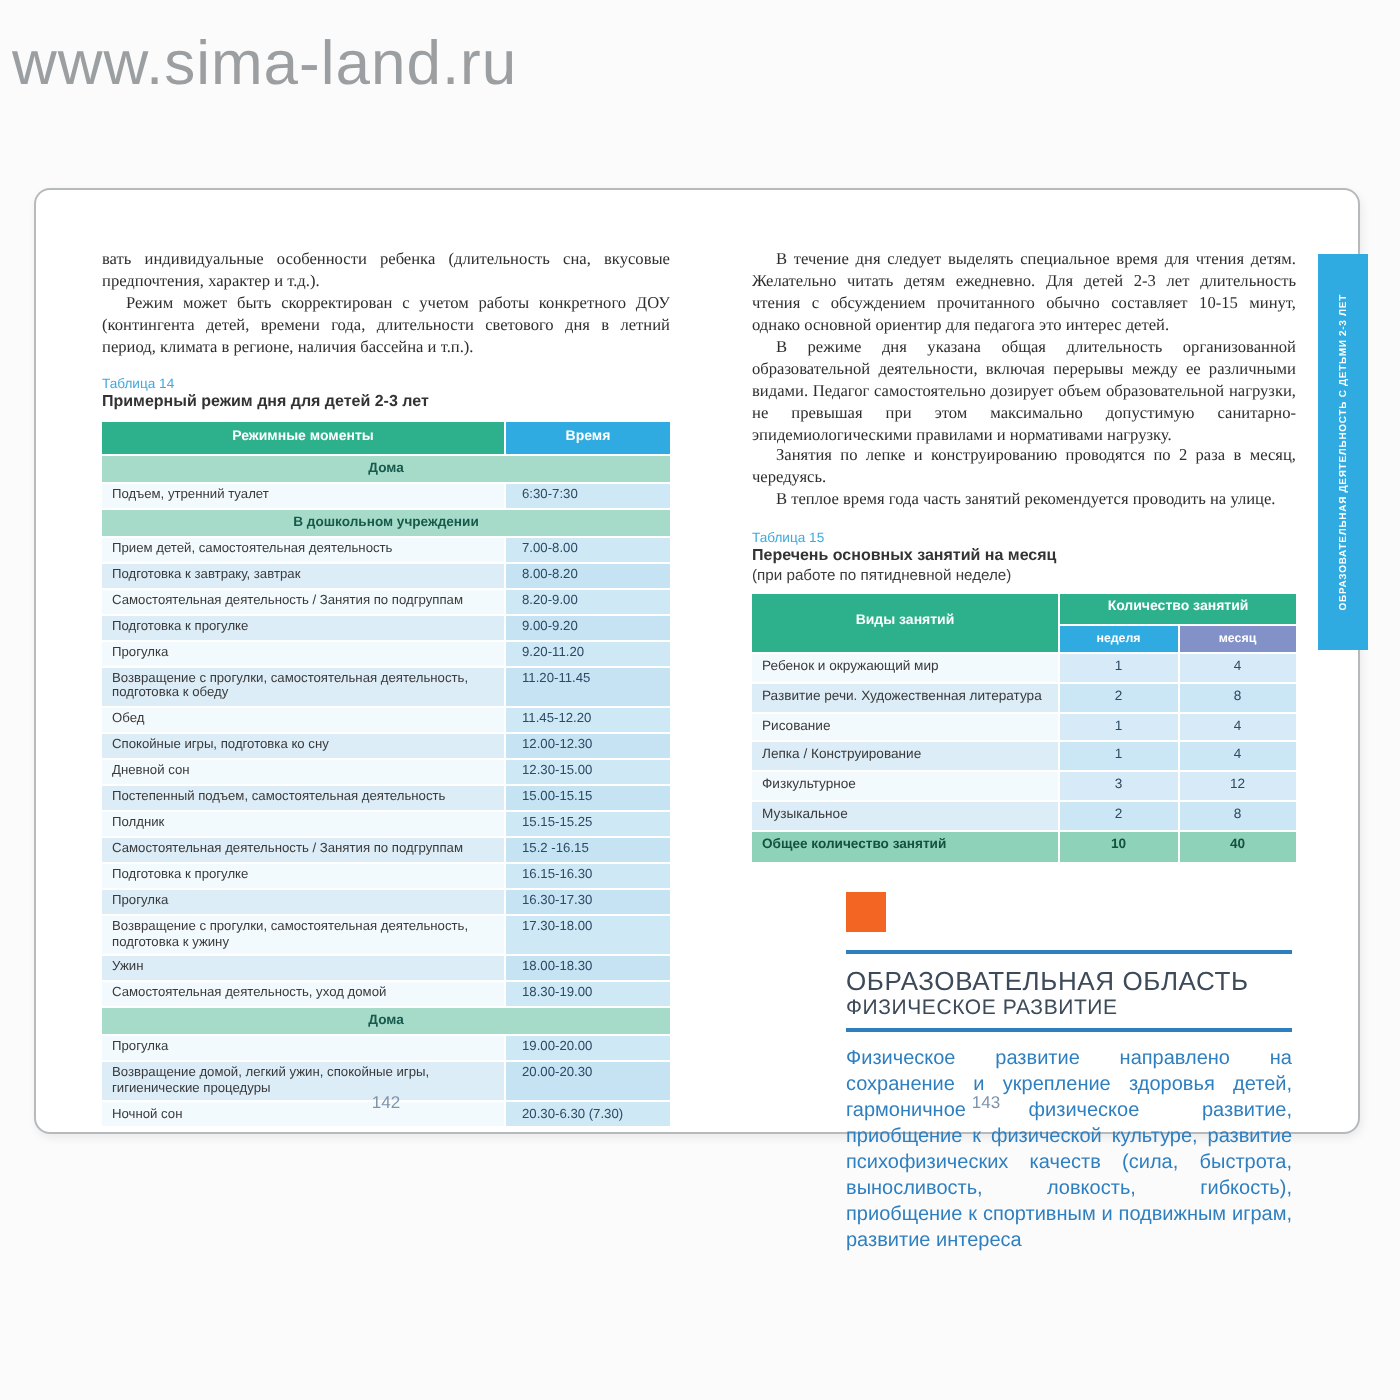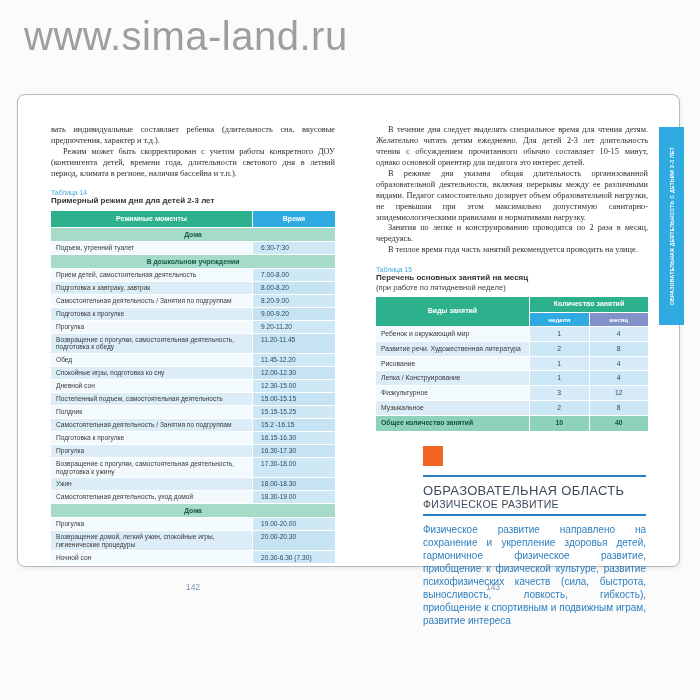--- a/index.html
+++ b/index.html
@@ -4,22 +4,22 @@
 <style>
   * { box-sizing: border-box; margin: 0; padding: 0; }
   html,body { width:700px; height:700px; }
   body {
     background:#fbfbfb;
     font-family:"Liberation Sans", sans-serif;
     position:relative;
     overflow:hidden;
   }
   .watermark {
-    position:absolute; left:24px; top:14px;
-    font-size:40px; color:#9c9fa1; letter-spacing:0.5px;
+    position:absolute; left:6px; top:14px;
+    font-size:31px; color:#9c9fa1; letter-spacing:0.5px;
   }
   .book {
     position:absolute; left:17px; top:94px; width:663px; height:473px;
     background:#ffffff; border:1px solid #b6babd; border-radius:8px;
     box-shadow:1px 2px 5px rgba(0,0,0,0.07);
   }
   .page-left  { position:absolute; left:33px;  top:30px; width:284px; }
   .page-right { position:absolute; left:358px; top:30px; width:272px; }
   .body-text {
     font-family:"Liberation Serif", serif;
@@ -69,21 +69,21 @@
   
   .area-block { margin-top:15px; margin-left:47px; width:223px; }
   .orange-square { width:20px; height:20px; background:#f26522; }
   .rule { height:2px; background:#2e7fc0; margin-top:9px; }
   .rule2 { height:2px; background:#2e7fc0; margin-top:4px; }
   .eyebrow { margin-top:6px; font-size:13px; color:#3d4a59; letter-spacing:0.3px; }
   .area-title { font-size:10.5px; font-weight:normal; color:#3d4a59; letter-spacing:0.3px; }
   .blue-par { margin-top:7px; font-size:10px; line-height:1.3; color:#2e7fc0; text-align:justify; }
 
   
-  .pn { position:absolute; top:451px; font-size:8.5px; color:#7d93ab; text-align:center;margin-top:36px; }
+  .pn { position:absolute; top:451px; font-size:8.5px; color:#7d93ab; text-align:center; }
   .pn-left  { left:33px;  width:284px; }
   .pn-right { left:339px; width:272px; }
 
   
   .side-tab {
     position:absolute; left:641px; top:32px; width:25px; height:198px;
     background:#2fabe1; display:flex; align-items:center; justify-content:center;
   }
   .side-tab span {
     writing-mode:vertical-rl; transform:rotate(180deg);
@@ -91,21 +91,21 @@
   }
 </style>
 </head>
 <body>
 
 <div class="watermark">www.sima-land.ru</div>
 
 <div class="book">
 
   <div class="page-left">
-    <div class="body-text">вать индивидуальные составляет ребенка (длительность сна, вкусовые предпочтения, характер и т.д.).</div>
+    <div class="body-text">вать индивидуальные особенности ребенка (длительность сна, вкусовые предпочтения, характер и т.д.).</div>
     <div class="body-text indent">Режим может быть скорректирован с учетом работы конкретного ДОУ (контингента детей, времени года, длительности светового дня в летний период, климата в регионе, наличия бассейна и т.п.).</div>
 
     <div class="tbl-caption">
       <div class="tbl-label">Таблица 14</div>
       <div class="tbl-title">Примерный режим дня для детей 2-3 лет</div>
     </div>
 
     <div class="t14">
       <div class="t14-header">
         <div class="t14-h-label">Режимные моменты</div>

